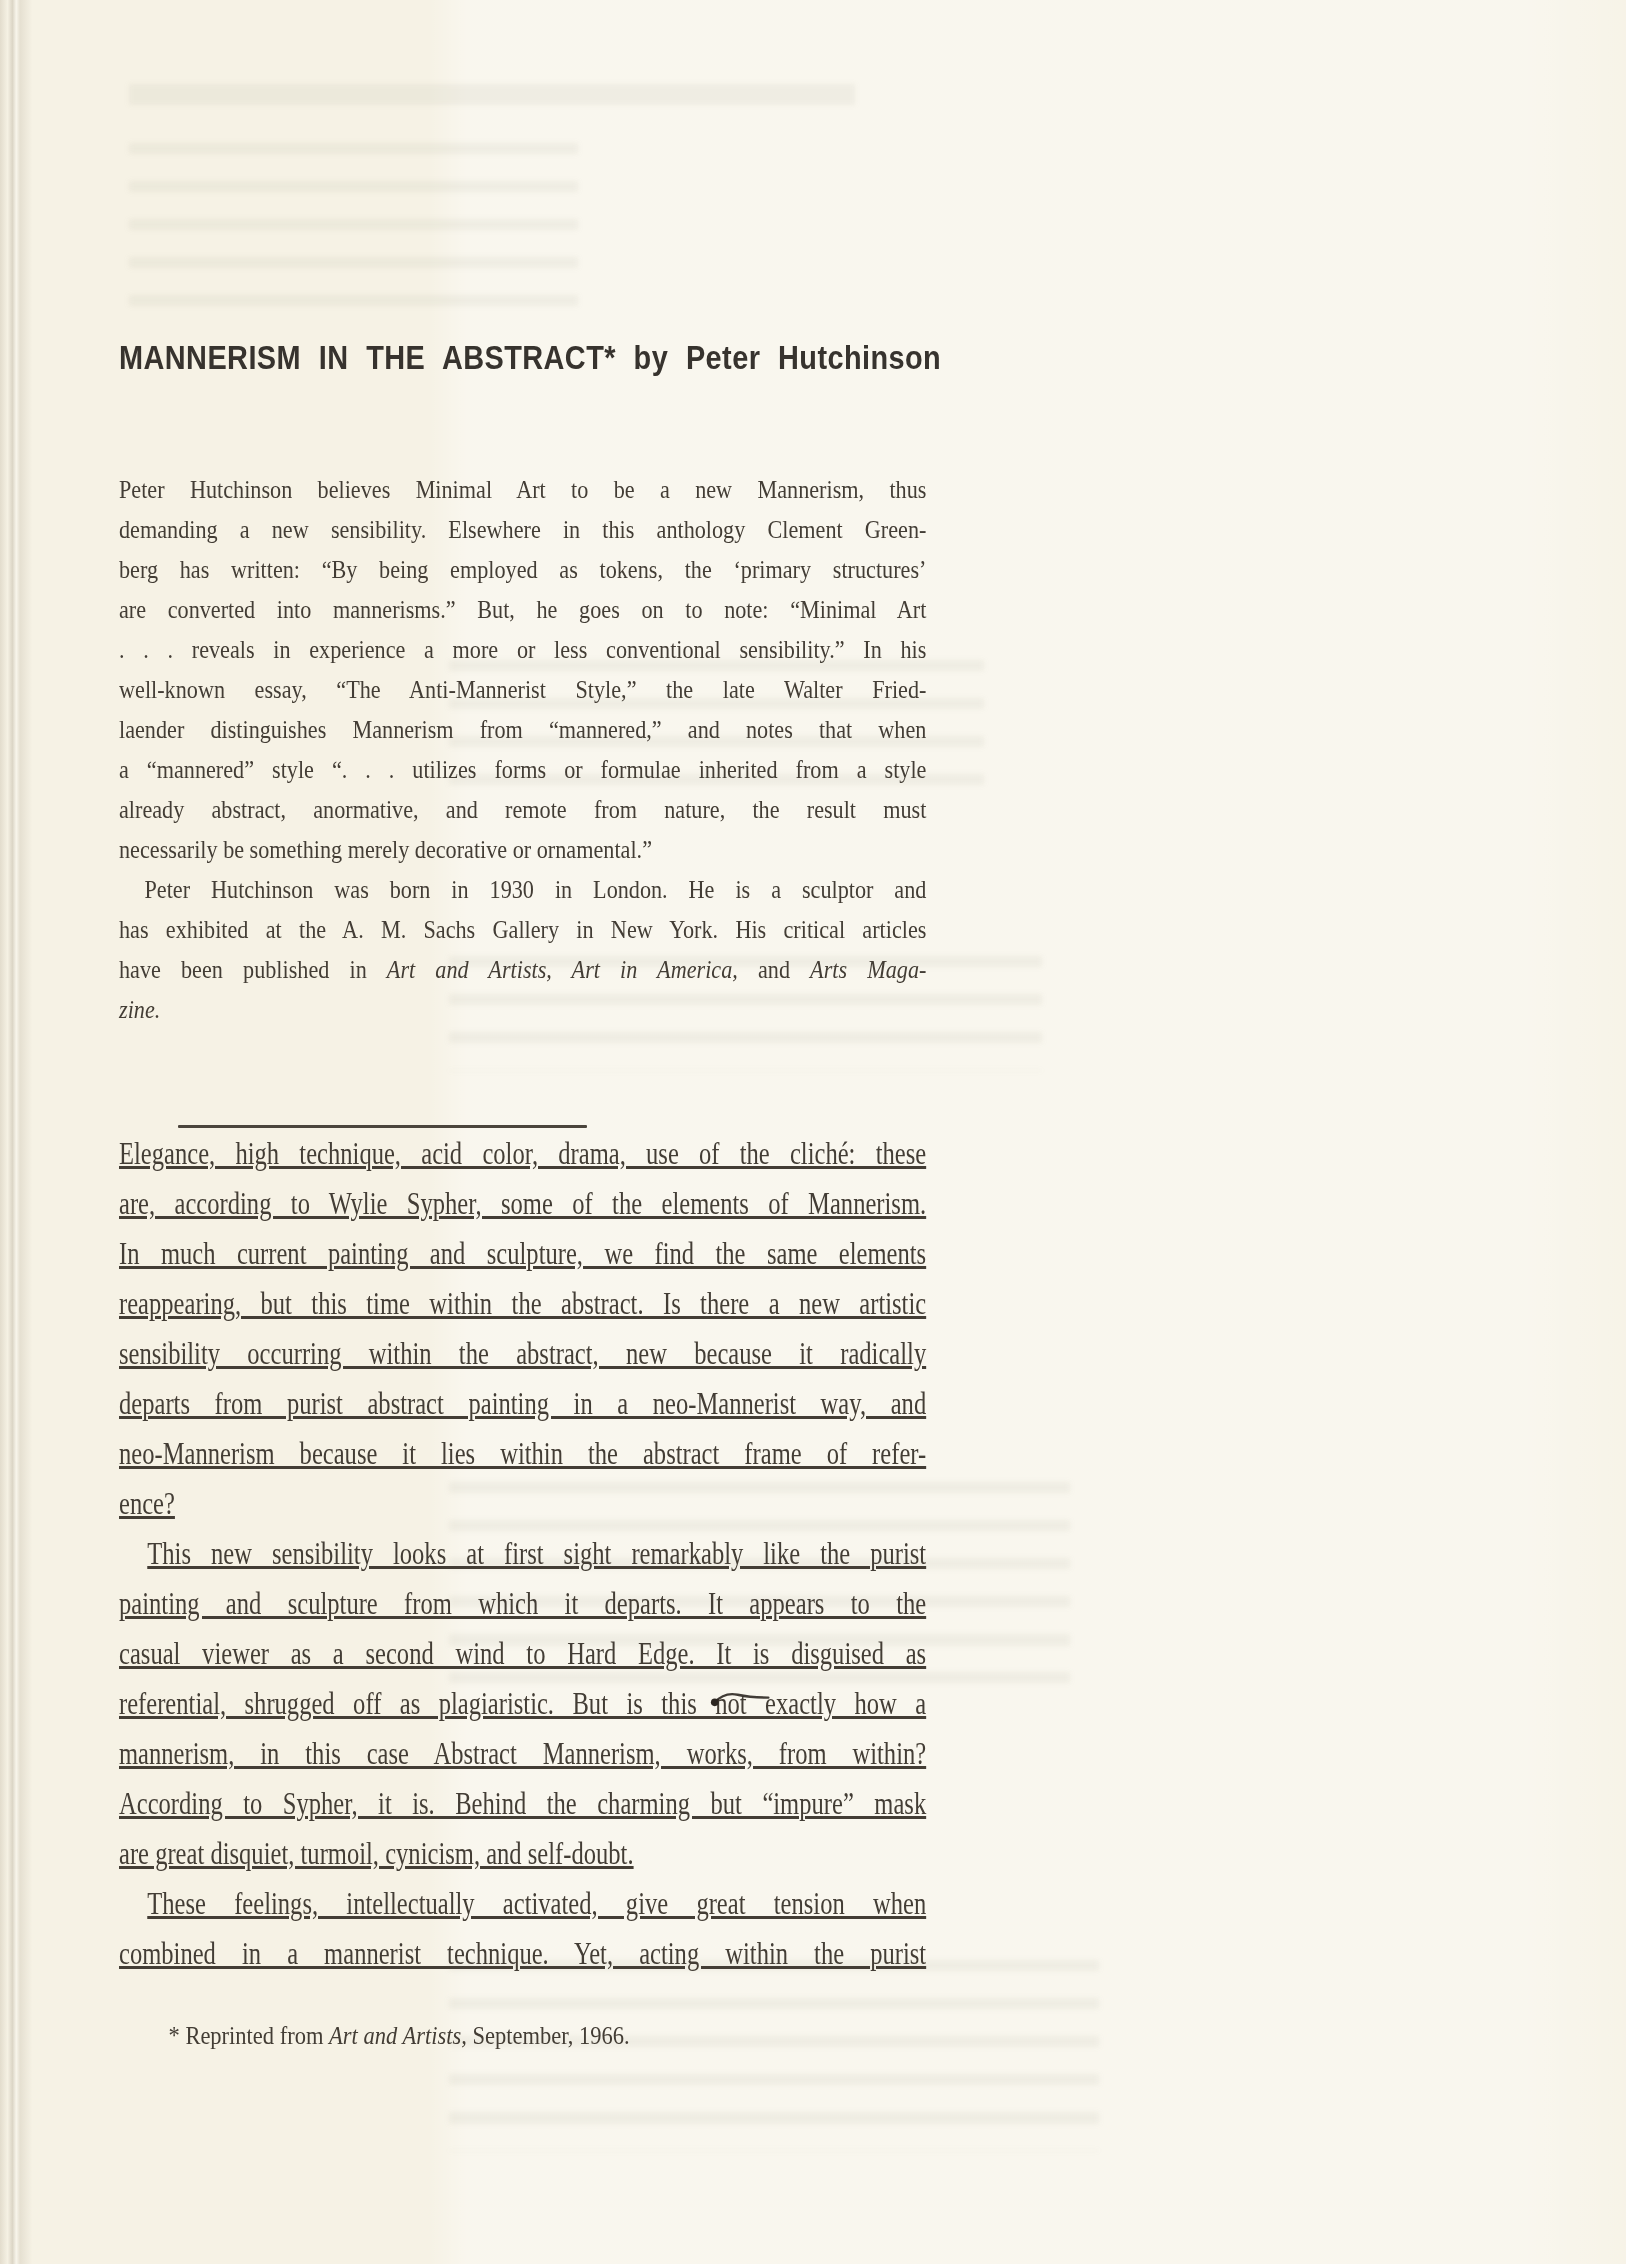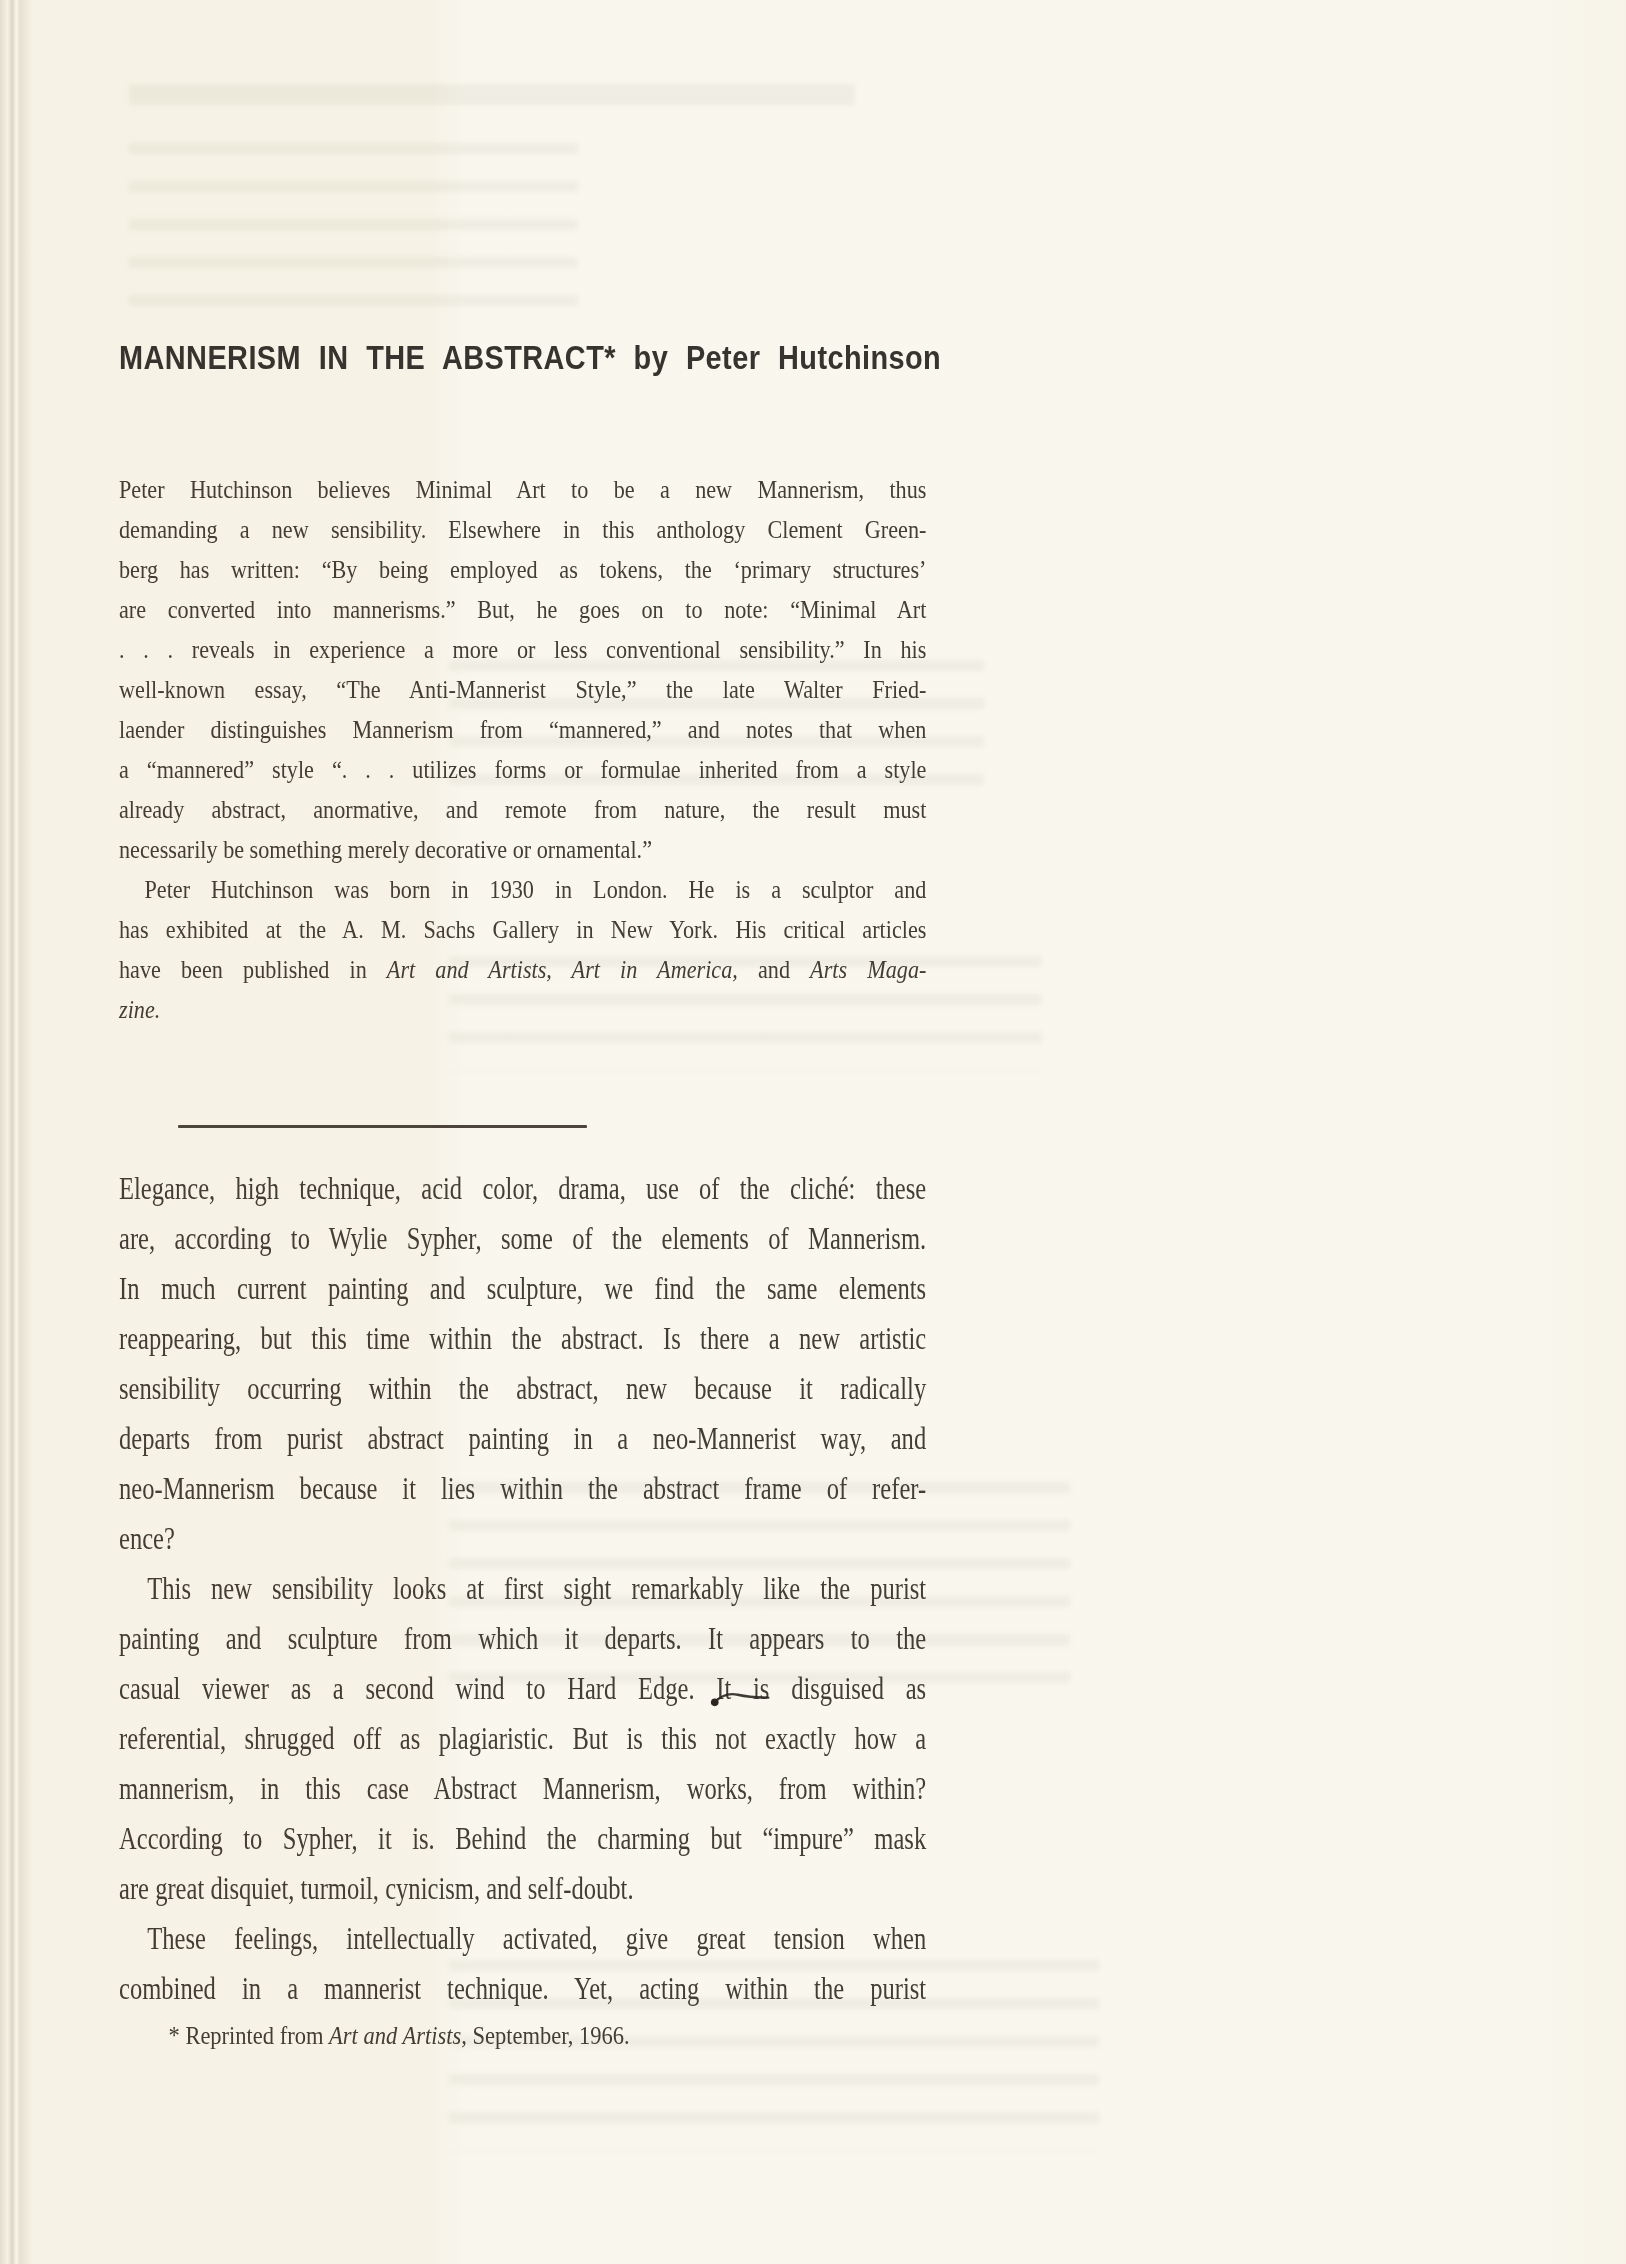--- a/index.html
+++ b/index.html
@@ -37,21 +37,21 @@
     font-family:"Liberation Sans", sans-serif;
     font-weight:700;font-size:34px;line-height:44px;
     color:#37332e;letter-spacing:0.5px;word-spacing:0.32em;
     white-space:nowrap;transform:scaleX(0.85);transform-origin:0 0;
   }
   .textblock{position:absolute;left:119px;}
   .scaler{transform-origin:0 0;}
   .intro .scaler{width:946px;transform:scaleX(0.8535);font-size:26px;line-height:40px;}
   .body  .scaler{width:1051px;transform:scaleX(0.768);font-size:32px;line-height:50px;}
   .intro{top:470px;width:808px;}
-  .body{top:1163px;width:808px;}
+  .body{top:1128px;width:808px;text-decoration:underline;}
   .line{text-align:justify;text-align-last:justify;white-space:nowrap;}
   .line.last{text-align-last:left;}
   .line.indent{text-indent:1.15em;}
   .para{margin:0;}
   .rule{
     position:absolute;left:178px;top:1125px;width:409px;height:2.9px;
     background:#4b453c;border-radius:1px;
   }
   .footnote{
     position:absolute;left:119px;top:2019px;width:860px;

